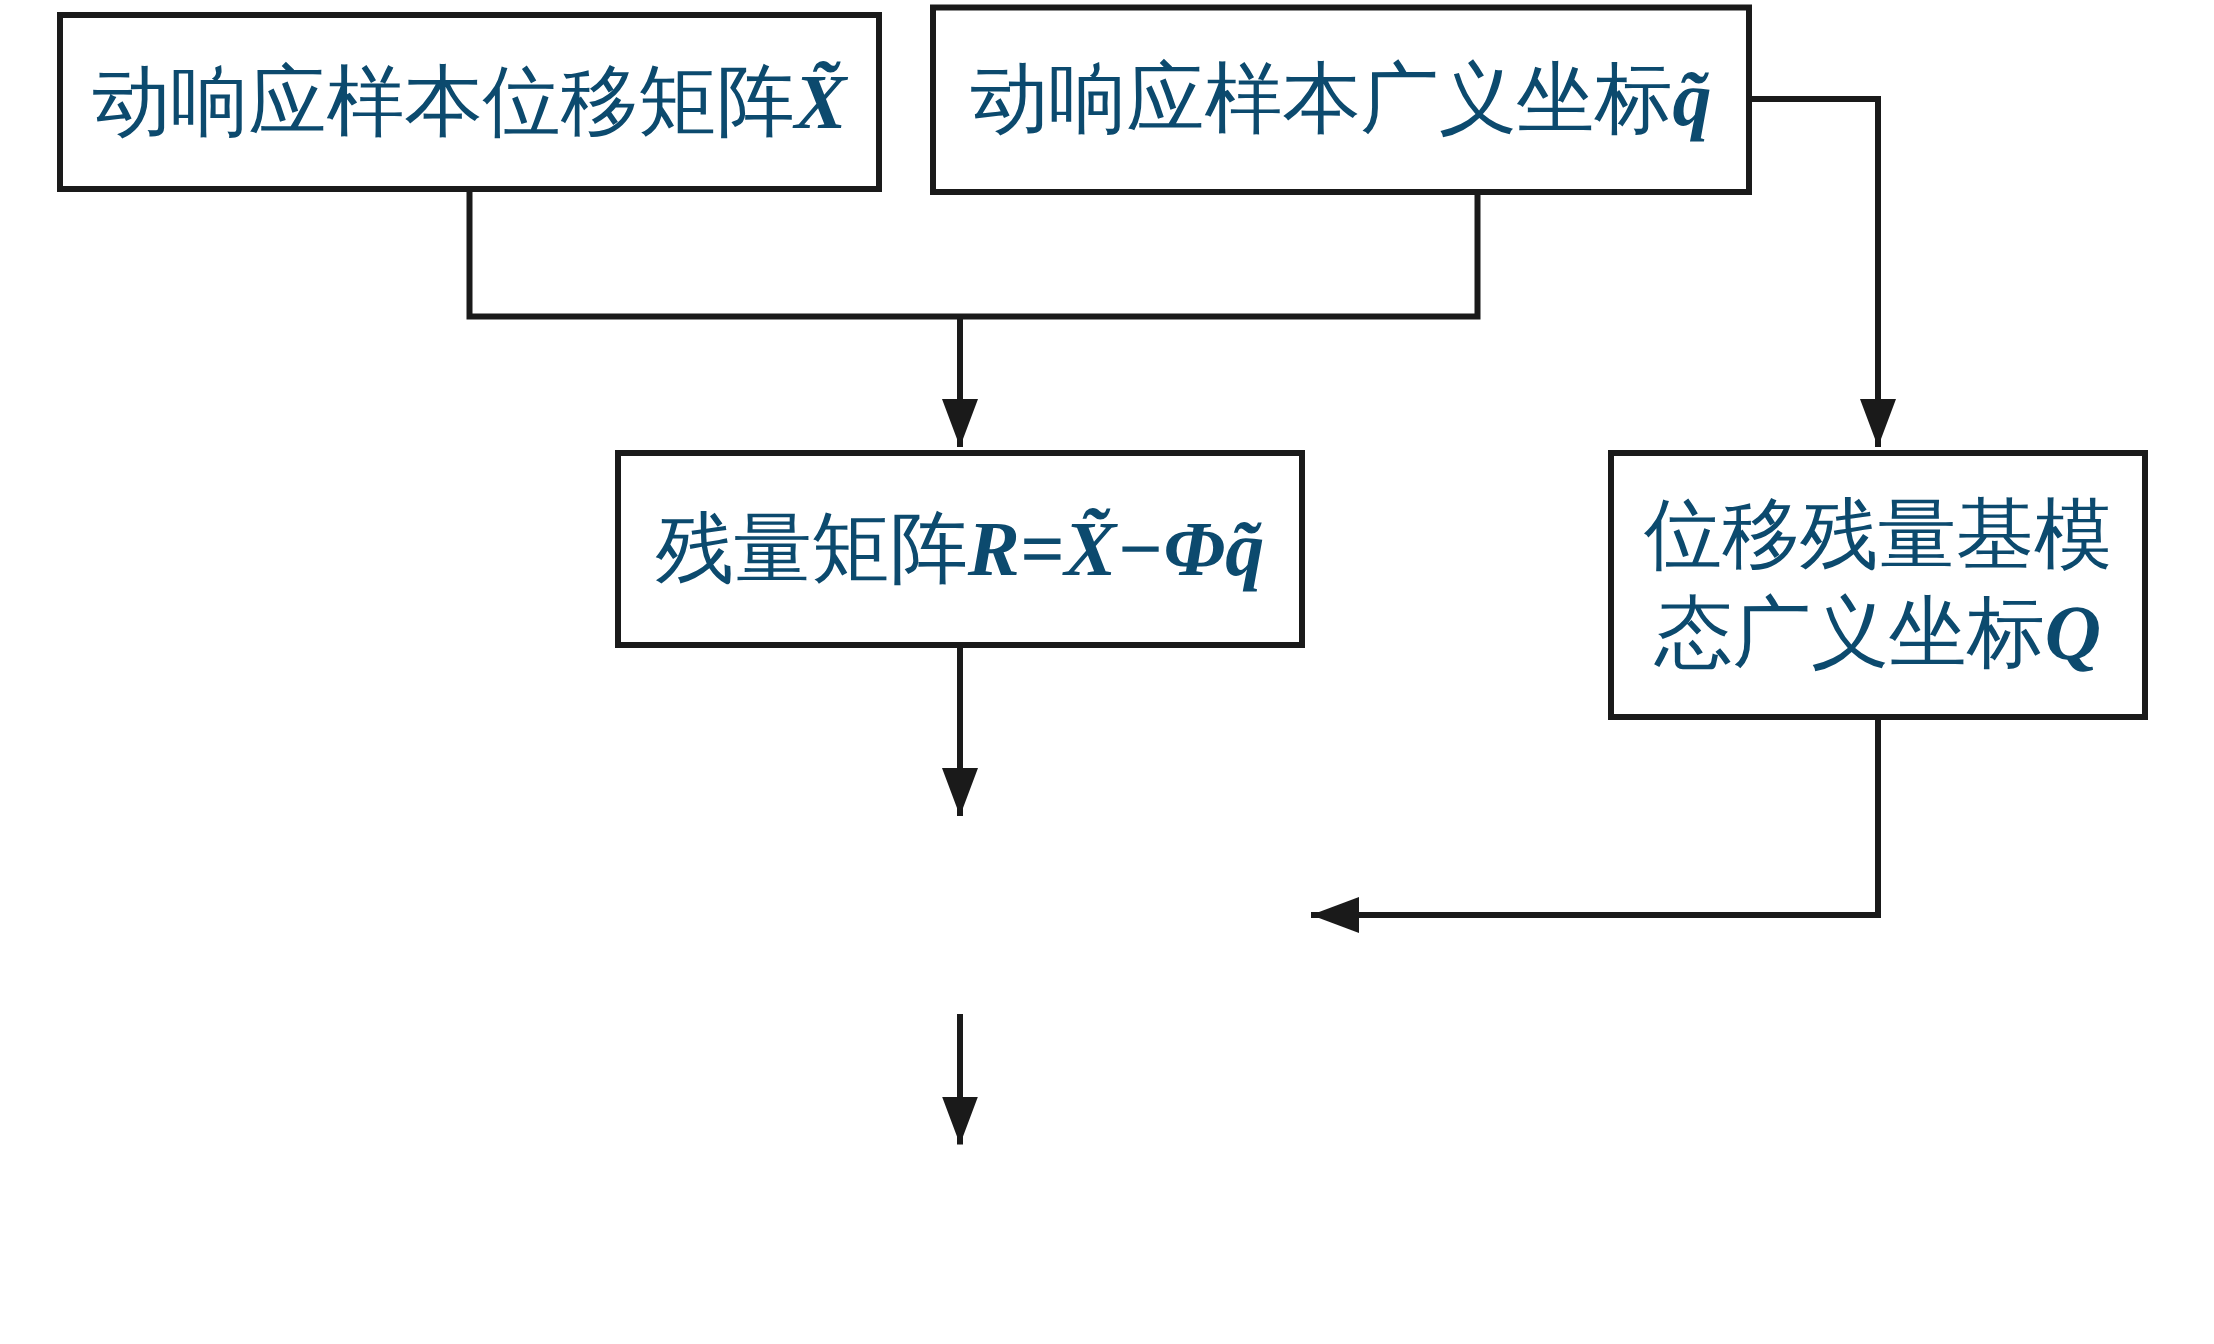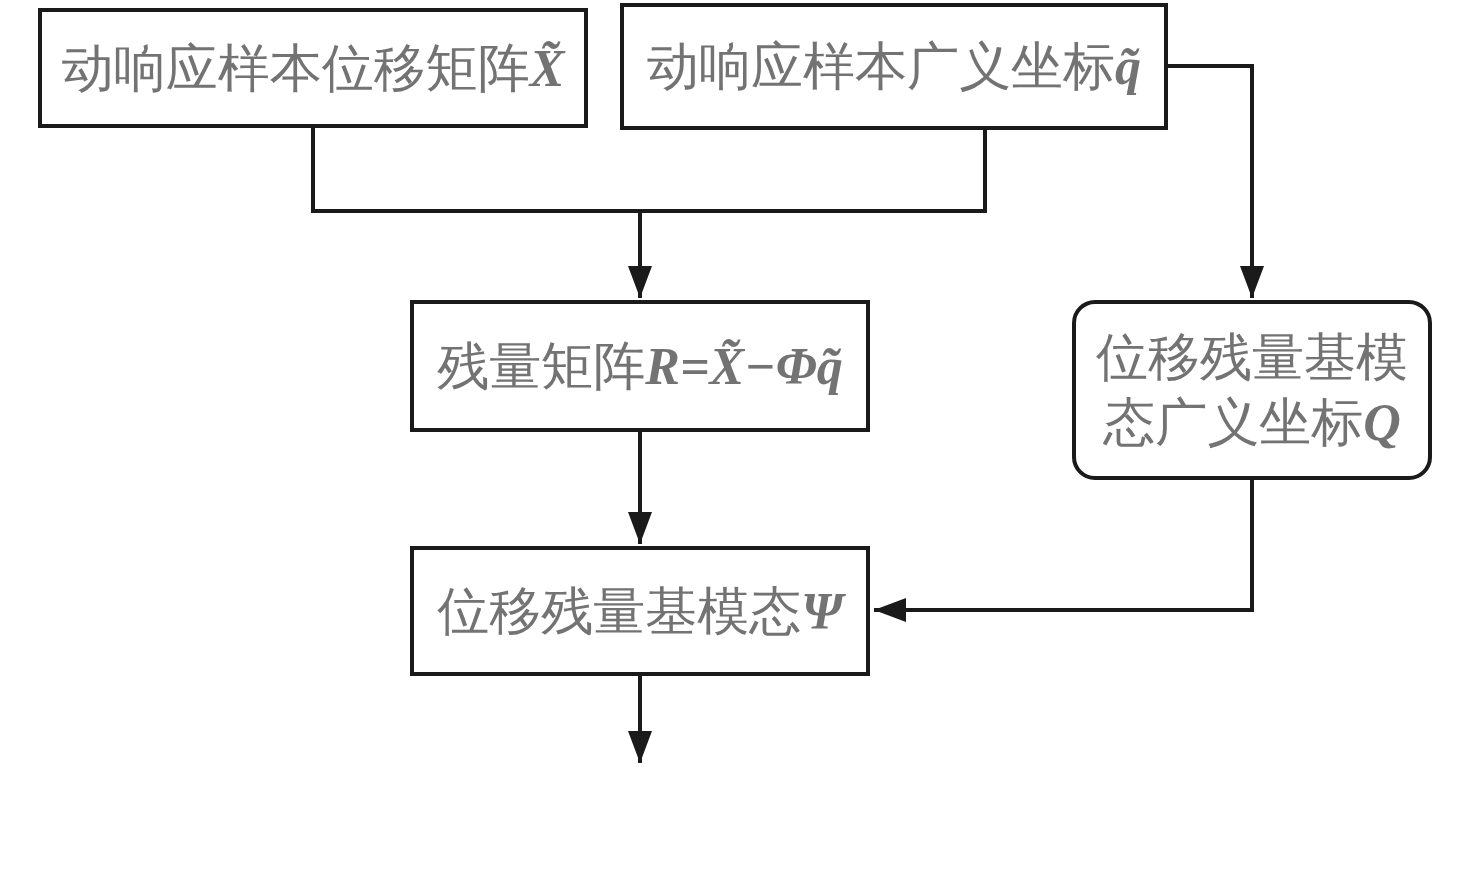--- a/index.html
+++ b/index.html
@@ -7,21 +7,21 @@
     padding: 0;
     background: #ffffff;
   }
   .stage {
     position: relative;
     width: 1476px;
     height: 896px;
     background: #ffffff;
     overflow: hidden;
     font-family: "Liberation Serif", "DejaVu Serif", serif;
-    color: #737373;
+    color: #0c4a6e;
   }
   .wires {
     position: absolute;
     left: 0;
     top: 0;
     width: 1476px;
     height: 896px;
   }
   .wires path {
     stroke: #1a1a1a;
@@ -49,21 +49,21 @@
   }
   .math {
     font-family: "Liberation Serif", "DejaVu Serif", serif;
     font-style: italic;
     font-weight: bold;
   }
   
   #n1 { left: 38px;   top: 8px;   width: 550px; height: 120px; }
   #n2 { left: 620px;  top: 3px;   width: 548px; height: 127px; }
   #n3 { left: 410px;  top: 300px; width: 460px; height: 132px; }
-  #n4 { left: 1072px; top: 300px; width: 360px; height: 180px; border-radius: 23px; }
+  #n4 { left: 1072px; top: 300px; width: 360px; height: 180px; }
   #n5 { left: 410px;  top: 546px; width: 460px; height: 130px; }
   #n6 { left: 352px;  top: 765px; width: 576px; height: 125px; }
 </style>
 </head>
 <body>
 
 <div class="stage">
 
   <svg class="wires" viewBox="0 0 1476 896" aria-hidden="true">
     <defs>
@@ -94,18 +94,15 @@
   </div>
 
   <div class="node" id="n3">
     <div class="label"><span class="cn">残量矩阵</span><span class="math">R=X̃−Φq̃</span></div>
   </div>
 
   <div class="node" id="n4">
     <div class="label"><span class="cn">位移残量基模态广义坐标</span><span class="math">Q</span></div>
   </div>
 
-  <div class="node" id="n5">
-    <div class="label"><span class="cn">位移残量基模态</span><span class="math">Ψ</span></div>
-  </div>
 
 
 </div>
 
 </body></html>

